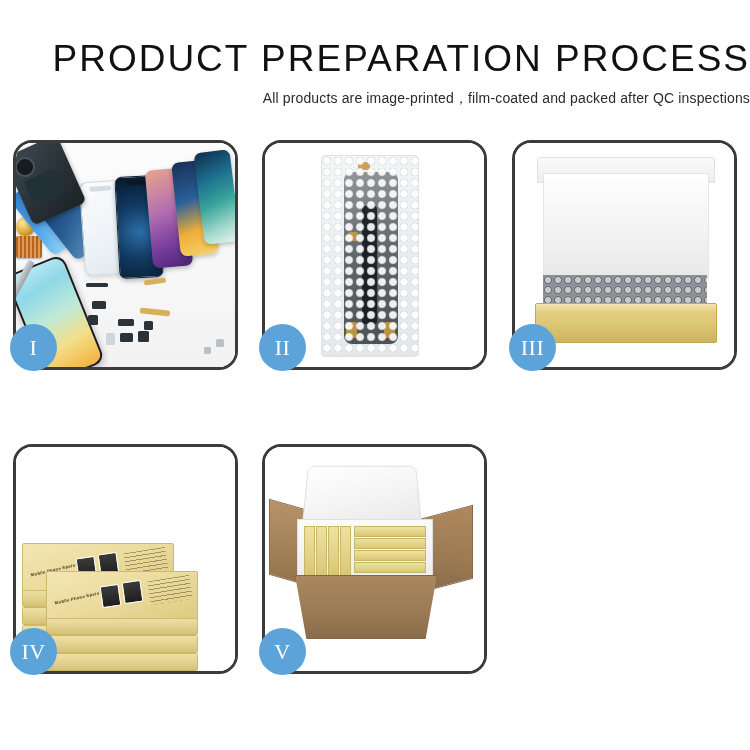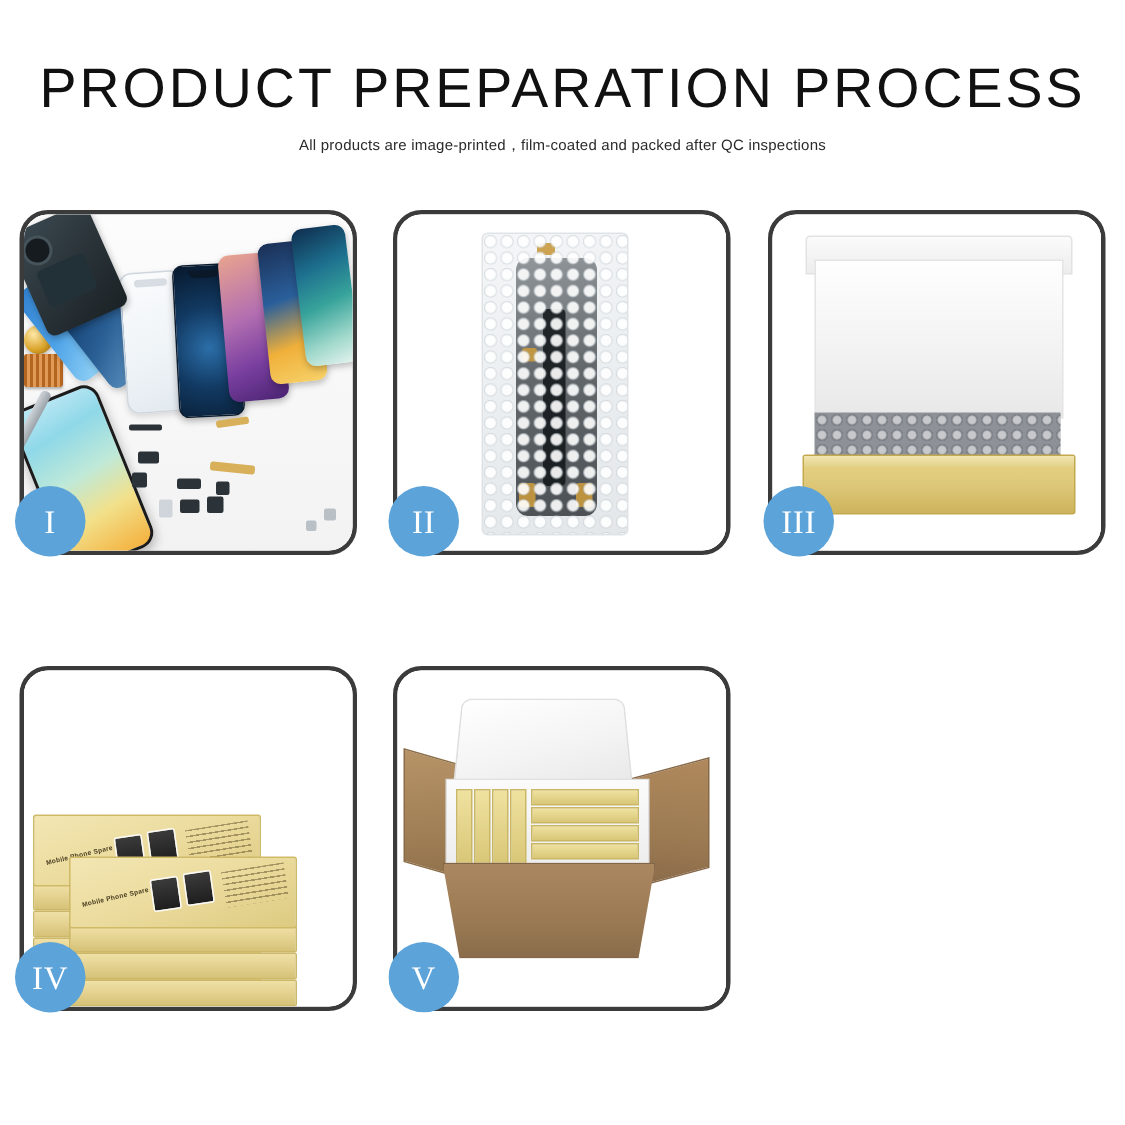--- a/index.html
+++ b/index.html
@@ -4,30 +4,30 @@
 <style>
   html,body{margin:0;padding:0;}
   body{
     width:750px;height:750px;background:#ffffff;
     font-family:"Liberation Sans",sans-serif;
     overflow:hidden;position:relative;
   }
   .page{width:750px;height:750px;position:relative;background:#fff;}
 
   
-  .header{position:absolute;top:0;left:0;width:750px;text-align:center;}
+  .header{position:absolute;top:0;left:0;width:750px;text-align:right;}
   .title{
     margin:0;padding-top:40px;
     font-size:37px;letter-spacing:2.0px;font-weight:400;
     color:#111;line-height:1.05;
     font-family:"Liberation Sans",sans-serif;
   }
   .subtitle{
     margin:0;padding-top:11px;
-    font-size:10px;letter-spacing:.15px;color:#2b2b2b;font-weight:400;
+    font-size:14px;letter-spacing:.15px;color:#2b2b2b;font-weight:400;
   }
 
   
   .grid{position:absolute;top:140px;left:13px;width:724px;height:534px;}
   .panel{
     position:absolute;width:225px;height:230px;
     border:3px solid #3b3b3b;border-radius:19px;
     background:#fefefe;box-sizing:border-box;overflow:visible;
   }
   .panel .inner{

